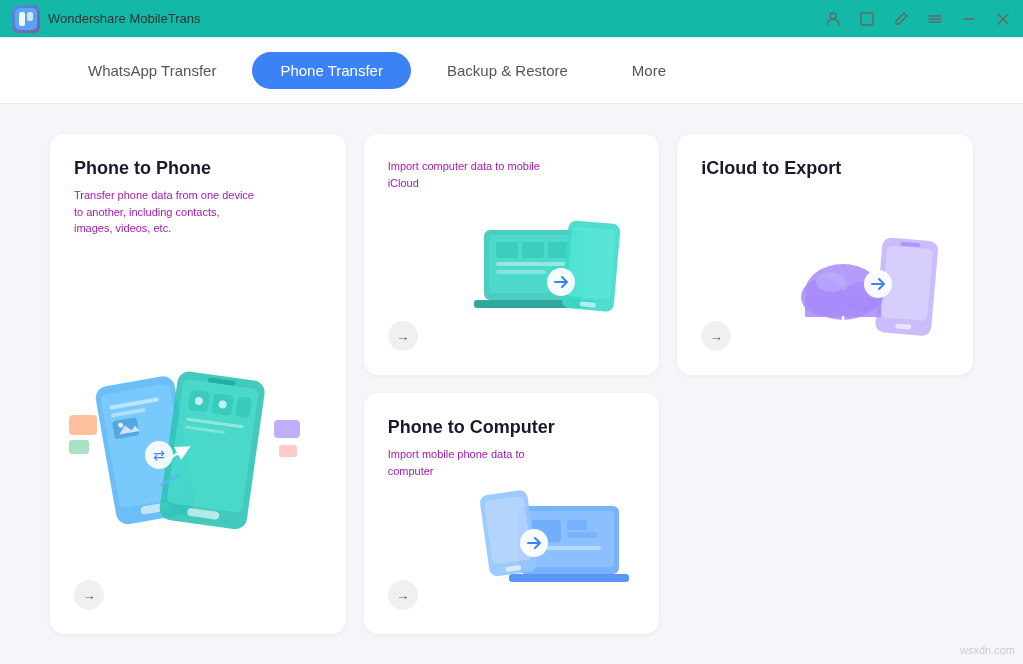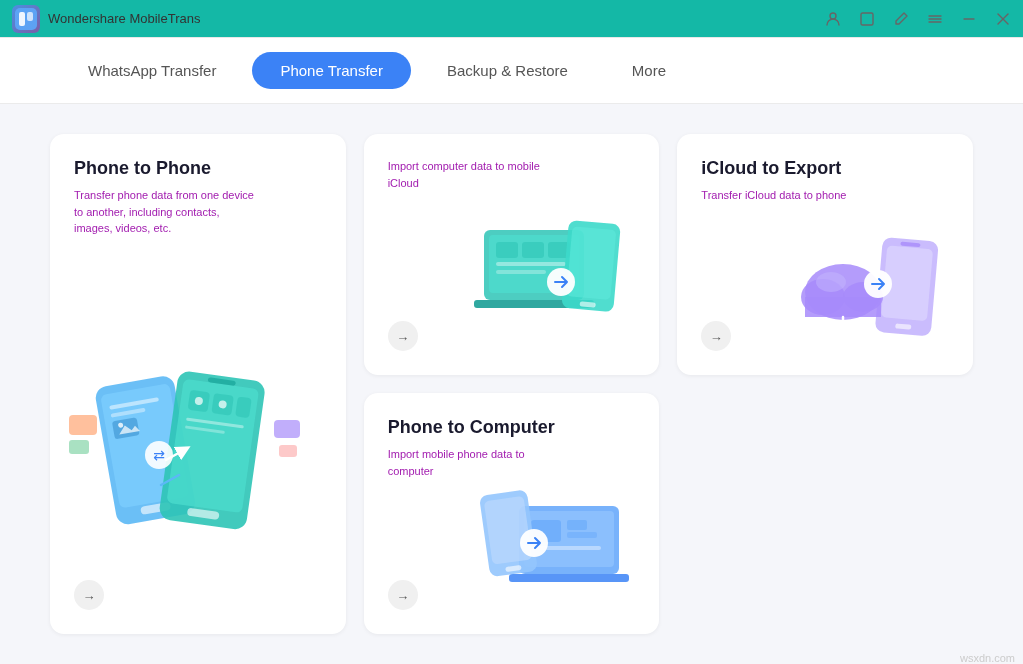--- a/index.html
+++ b/index.html
@@ -138,21 +138,21 @@
     }
 
     
     .card.large .card-desc {
       margin-bottom: 16px;
     }
 
     
     .watermark {
       position: fixed;
-      bottom: 0;
+      bottom: 8px;
       right: 8px;
       font-size: 11px;
       color: #ccc;
     }
   </style>
 </head>
 <body>
 
 <div class="titlebar">
   <div class="titlebar-logo">
@@ -306,21 +306,20 @@
         <circle cx="12" cy="12" r="14" fill="white" opacity="0.95"></circle>
         <path d="M6,12 L18,12 M13,7 L18,12 L13,17" stroke="#3b82f6" stroke-width="2" stroke-linecap="round" stroke-linejoin="round" fill="none"></path>
       </g>
     </svg>
 
     <button class="arrow-btn" style="margin-top:auto">→</button>
   </div>
 
   <div class="card">
     <div class="card-title">iCloud to Export</div>
-    <div class="card-desc">Transfer iCloud data to phone</div>
 
     <svg viewBox="0 0 200 130" width="200" height="130" style="position:absolute; right:-5px; bottom:28px;">
 
       <g transform="translate(105, 20) rotate(5)">
         <rect x="0" y="0" width="56" height="95" rx="9" fill="#C4B5FD" opacity="0.9"></rect>
         <rect x="5" y="8" width="46" height="72" rx="5" fill="#DDD6FE" opacity="0.7"></rect>
         <rect x="20" y="85" width="16" height="5" rx="2.5" fill="white" opacity="0.6"></rect>
         <rect x="18" y="3" width="20" height="4" rx="2" fill="#A78BFA" opacity="0.8"></rect>
       </g>
 

